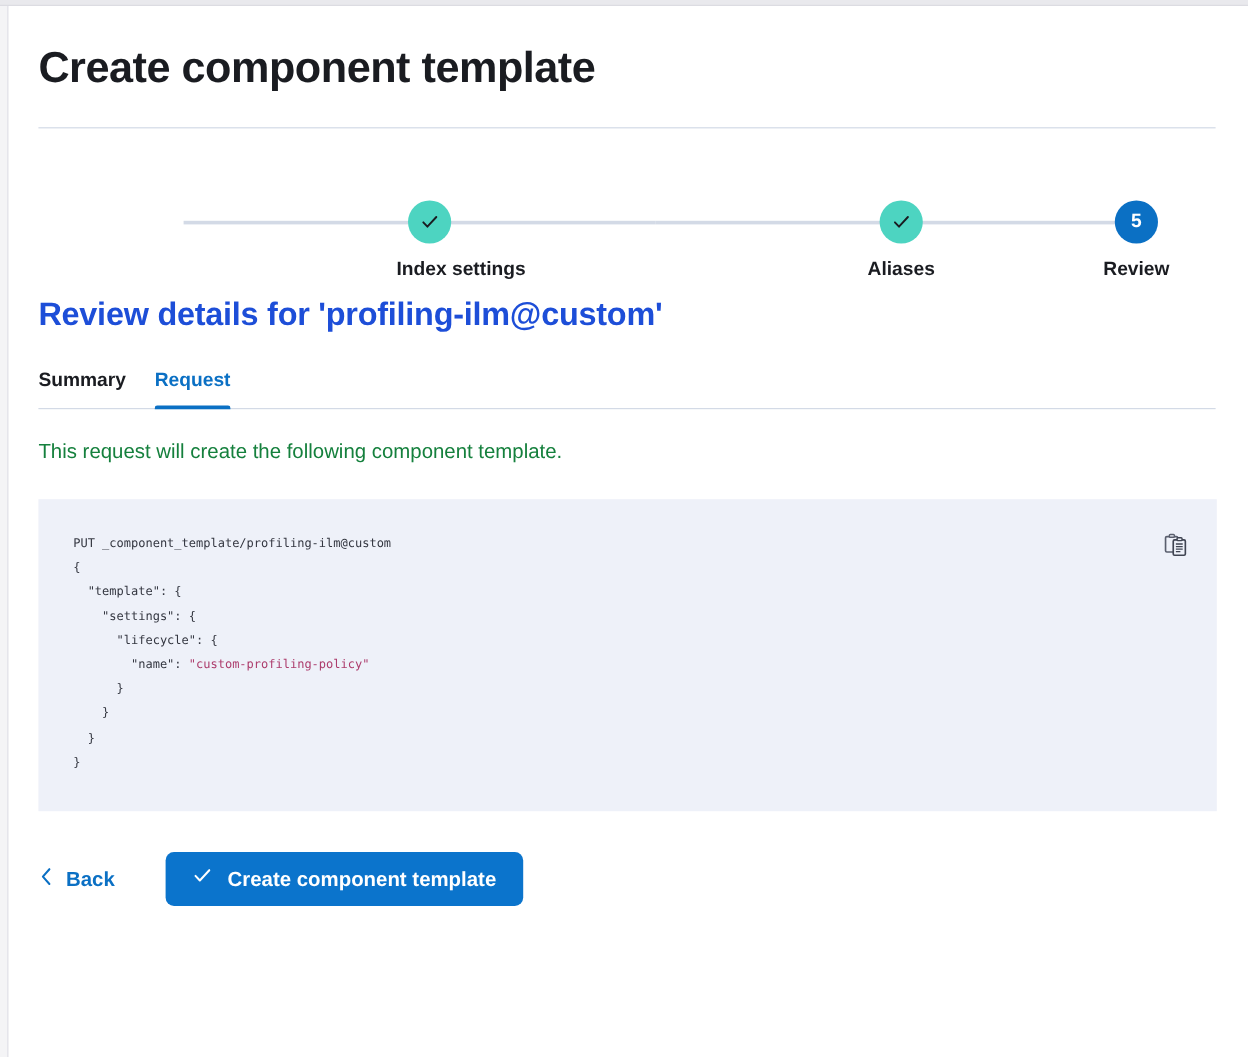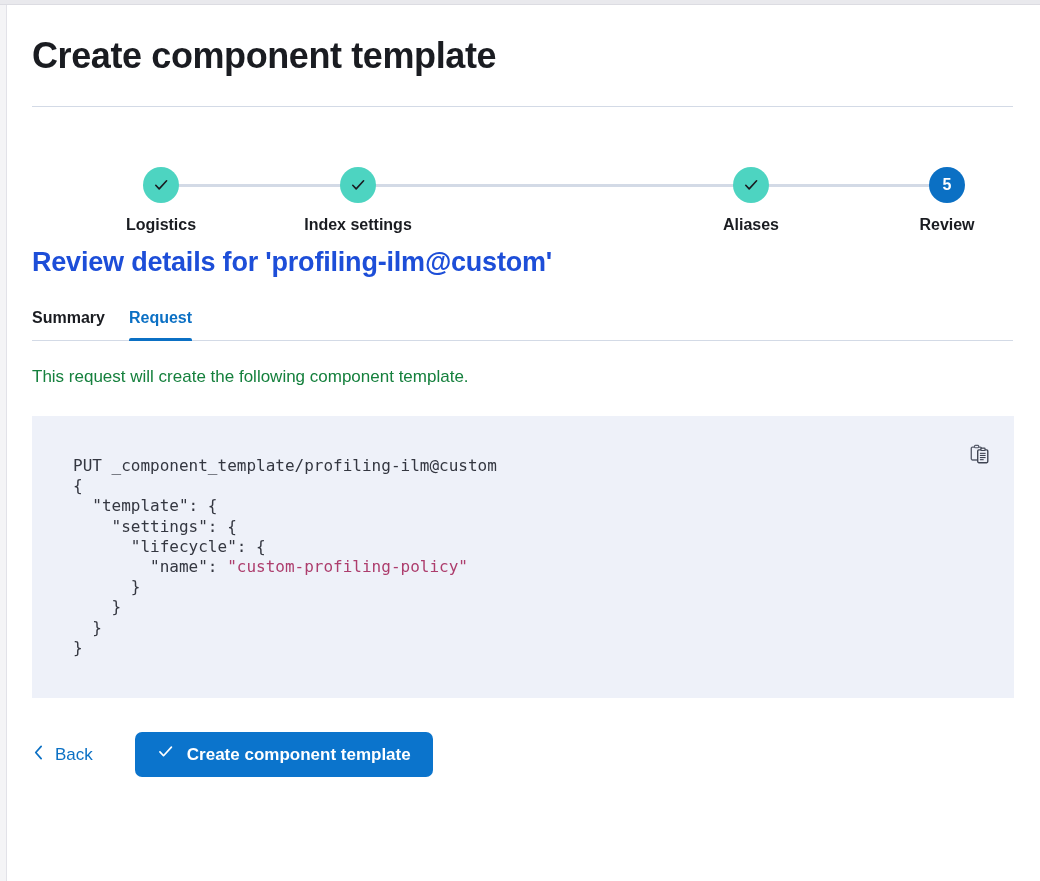--- a/index.html
+++ b/index.html
@@ -170,24 +170,24 @@
     position: relative;
     margin-top: 27px;
     width: 982px;
     min-height: 260px;
     background: #eef1ف9;
     background: #eef1f9;
     padding: 28px 0 28px 0;
     border-radius: 0;
   }
   pre#code-text {
-    margin: 12px;
+    margin: 0;
     padding: 0 0 0 29px;
     font-family: "DejaVu Sans Mono", "Liberation Mono", monospace;
-    font-size: 16px;
+    font-size: 10px;
     line-height: 20.2px;
     color: #343741;
     white-space: pre;
   }
   pre#code-text .str { color: #ad3d6d; }
   #copy-button {
     position: absolute;
     top: 26px;
     right: 22px;
     width: 24px;
@@ -210,20 +210,21 @@
     display: flex;
     align-items: center;
     gap: 10px;
     background: none;
     border: none;
     padding: 0;
     font-family: "Liberation Sans", sans-serif;
     font-size: 17px;
     color: #0b70c4;
     cursor: pointer;
+    font-weight: bold;
   }
   #create-button {
     display: flex;
     align-items: center;
     gap: 12px;
     background: #0b74cc;
     color: #ffffff;
     border: none;
     border-radius: 7px;
     padding: 0 22px;
@@ -247,32 +248,22 @@
 
       <h1 id="page-title">Create component template</h1>
       <div class="hr"></div>
 
       <div id="stepper">
         <div class="step-line" style="left:121px;  width:197px;"></div>
         <div class="step-line" style="left:318px;  width:196px;"></div>
         <div class="step-line" style="left:514px;  width:197px;"></div>
         <div class="step-line" style="left:711px;  width:196px;"></div>
 
-        <div class="step" style="left:129px;">
-          <div class="step-circle complete">
-            <span>
-              <svg width="17" height="17" viewBox="0 0 16 16">
-                  <path d="M2.6 7.8l3.2 3.4 7-7.6" fill="none" stroke="#1a1c21" stroke-width="1.5" stroke-linecap="round" stroke-linejoin="round"></path>
-                </svg>
-            </span>
-          </div>
-          <div class="step-label">Logistics</div>
-        </div>
-
-        <div class="step" style="left:326px;">
+
+        <div class="step" style="left:326px;text-align:right;">
           <div class="step-circle complete">
             <span>
               <svg width="17" height="17" viewBox="0 0 16 16">
                   <path d="M2.6 7.8l3.2 3.4 7-7.6" fill="none" stroke="#1a1c21" stroke-width="1.5" stroke-linecap="round" stroke-linejoin="round"></path>
                 </svg>
             </span>
           </div>
           <div class="step-label">Index settings</div>
         </div>
 

